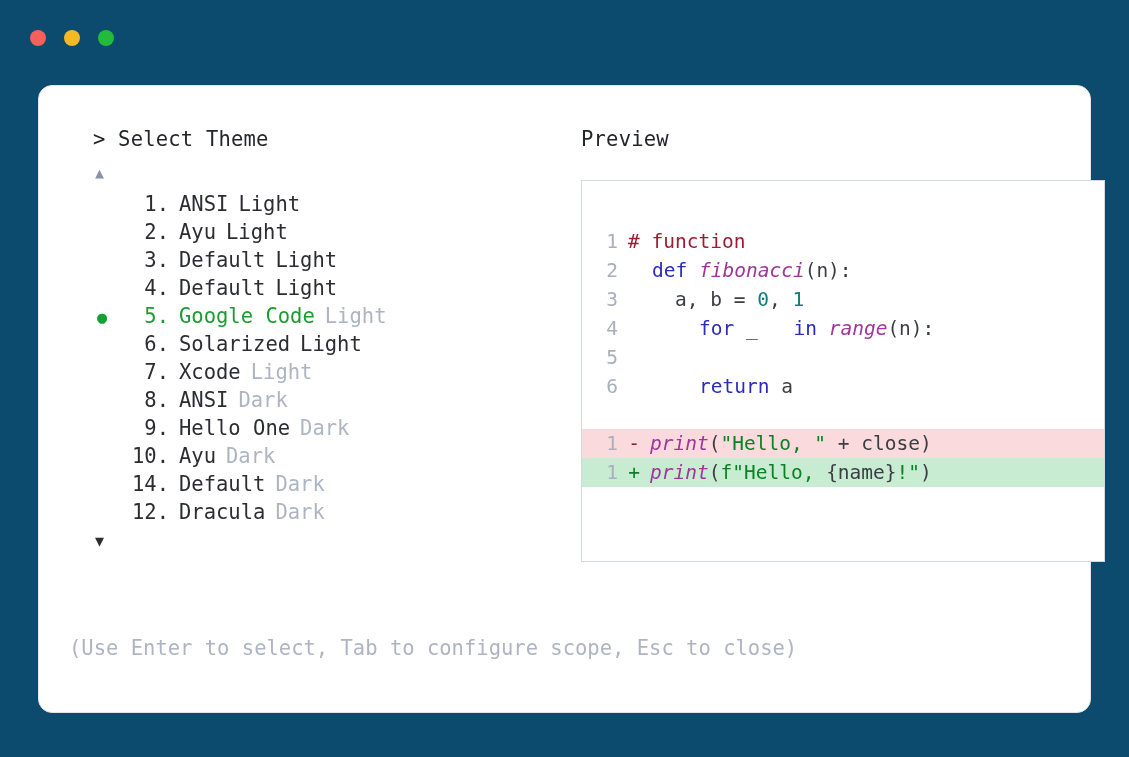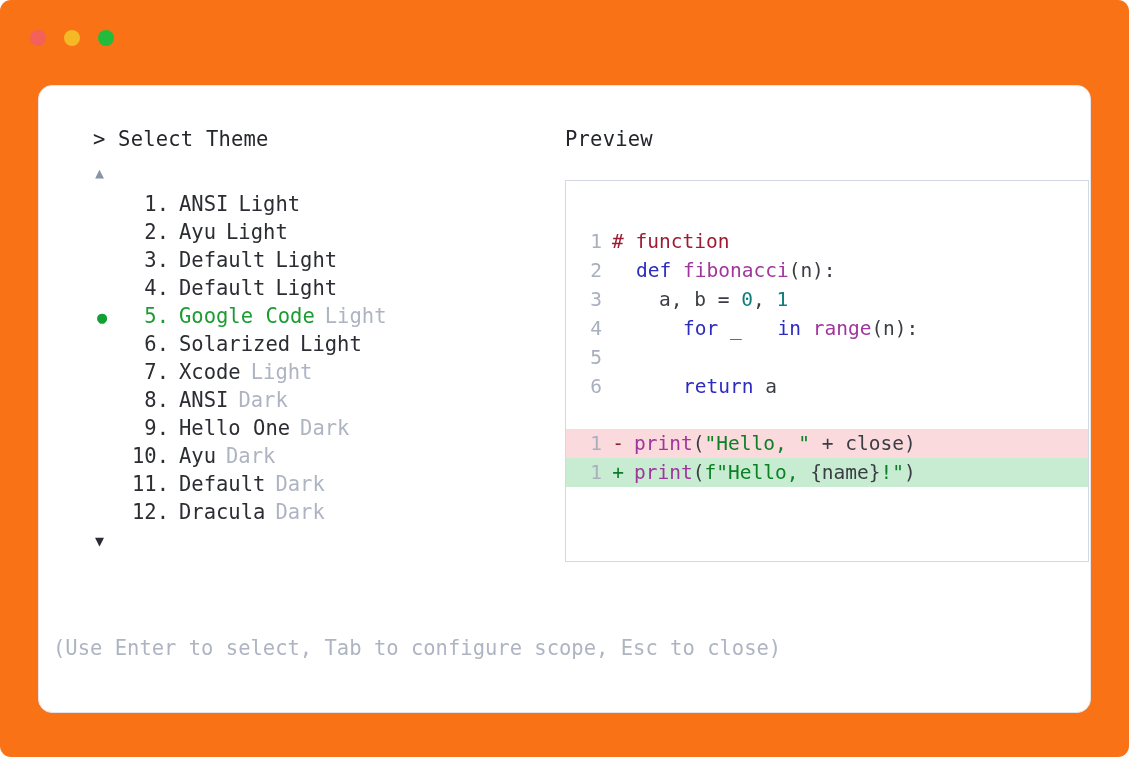--- a/index.html
+++ b/index.html
@@ -5,23 +5,22 @@
   * { box-sizing: border-box; }
   html, body {
     margin: 0; padding: 0;
     width: 1129px; height: 757px;
     background: #ffffff;
     font-family: "DejaVu Sans Mono", "Liberation Mono", monospace;
   }
   #app {
     position: relative;
     width: 1129px; height: 757px;
-    background: #f97316;
+    background: #0c4a6e;
     overflow: hidden;
-    border-radius: 11px;
   }
 
   
   .titlebar {
     position: absolute;
     left: 30px; top: 30px;
     display: flex;
     gap: 18px;
     align-items: center;
   }
@@ -39,21 +38,21 @@
 
   .card-inner {
     position: absolute;
     left: 0; top: 0; right: 0; bottom: 0;
     padding: 38px 30px 26px 26px;
   }
 
   
   .cols { position: relative; height: 100%; }
   .col-left  { position: absolute; left: 28px;  top: 0; width: 480px; }
-  .col-right { position: absolute; left: 500px; top: 0; width: 530px; }
+  .col-right { position: absolute; left: 516px; top: 0; width: 530px; }
 
   .panel-head {
     font-size: 20.5px;
     line-height: 30px;
     color: #24262b;
     letter-spacing: 0.2px;
     white-space: pre;
   }
 
   
@@ -95,21 +94,21 @@
   .variant-cell { color: #aeb4c2; padding-left: 10px; }
   .variant-cell.strong { color: #2b2d33; }
 
   .theme-row.selected .num-cell,
   .theme-row.selected .name-cell { color: #1a9c30; }
   .theme-row.selected .variant-cell { color: #aeb4c2; }
 
   
   .hint {
     position: absolute;
-    left: 14px;
+    left: 30px;
     top: 548px;
     font-size: 20.5px;
     line-height: 28px;
     color: #aeb4c2;
     white-space: pre;
   }
 
   
   .code-box {
     margin-top: 26px;
@@ -139,21 +138,21 @@
     flex: 0 0 16px;
     text-align: right;
     color: #a8afbd;
     margin-right: 10px;
   }
   .code-text { color: #3a3d44; text-align: right; }
 
   
   .t-com { color: #9e1b32; }
   .t-kw  { color: #2b2bbf; margin-left: 24px; }
-  .t-fn  { color: #a0359b; }
+  .t-fn  { color: #a0359b; font-style: italic; }
   .t-num { color: #0d7d7d; }
   .t-str { color: #0b8024; }
   .t-pla { color: #3a3d44; }
   .t-pun { color: #3a3d44; }
 
   .code-gap { height: 28px; }
 
   .code-line.diff { padding-left: 0; }
   .diff-fill { display: flex; align-items: baseline; padding-left: 20px; width: 100%; height: 29px; }
   .code-line.del .diff-fill { background: #fadadd; }
@@ -186,21 +185,21 @@
               <div class="theme-row"><span class="bullet-cell"> </span><span class="num-cell">1.</span><span class="name-cell">ANSI</span><span class="variant-cell strong">Light</span></div>
               <div class="theme-row"><span class="bullet-cell"> </span><span class="num-cell">2.</span><span class="name-cell">Ayu</span><span class="variant-cell strong">Light</span></div>
               <div class="theme-row"><span class="bullet-cell"> </span><span class="num-cell">3.</span><span class="name-cell">Default</span><span class="variant-cell strong">Light</span></div>
               <div class="theme-row"><span class="bullet-cell"> </span><span class="num-cell">4.</span><span class="name-cell">Default</span><span class="variant-cell strong">Light</span></div>
               <div class="theme-row selected"><span class="bullet-cell">●</span><span class="num-cell">5.</span><span class="name-cell">Google Code</span><span class="variant-cell">Light</span></div>
               <div class="theme-row"><span class="bullet-cell"> </span><span class="num-cell">6.</span><span class="name-cell">Solarized</span><span class="variant-cell strong">Light</span></div>
               <div class="theme-row"><span class="bullet-cell"> </span><span class="num-cell">7.</span><span class="name-cell">Xcode</span><span class="variant-cell">Light</span></div>
               <div class="theme-row"><span class="bullet-cell"> </span><span class="num-cell">8.</span><span class="name-cell">ANSI</span><span class="variant-cell">Dark</span></div>
               <div class="theme-row"><span class="bullet-cell"> </span><span class="num-cell">9.</span><span class="name-cell">Hello One</span><span class="variant-cell">Dark</span></div>
               <div class="theme-row"><span class="bullet-cell"> </span><span class="num-cell">10.</span><span class="name-cell">Ayu</span><span class="variant-cell">Dark</span></div>
-              <div class="theme-row"><span class="bullet-cell"> </span><span class="num-cell">11.</span><span class="name-cell">Default</span><span class="variant-cell">Dark</span></div>
+              <div class="theme-row"><span class="bullet-cell"> </span><span class="num-cell">14.</span><span class="name-cell">Default</span><span class="variant-cell">Dark</span></div>
               <div class="theme-row"><span class="bullet-cell"> </span><span class="num-cell">12.</span><span class="name-cell">Dracula</span><span class="variant-cell">Dark</span></div>
             </div>
 
           <div class="scroll-arrow down">▼</div>
         </div>
 
         <div class="col-right">
           <div class="panel-head">Preview</div>
 
           <div class="code-box">

